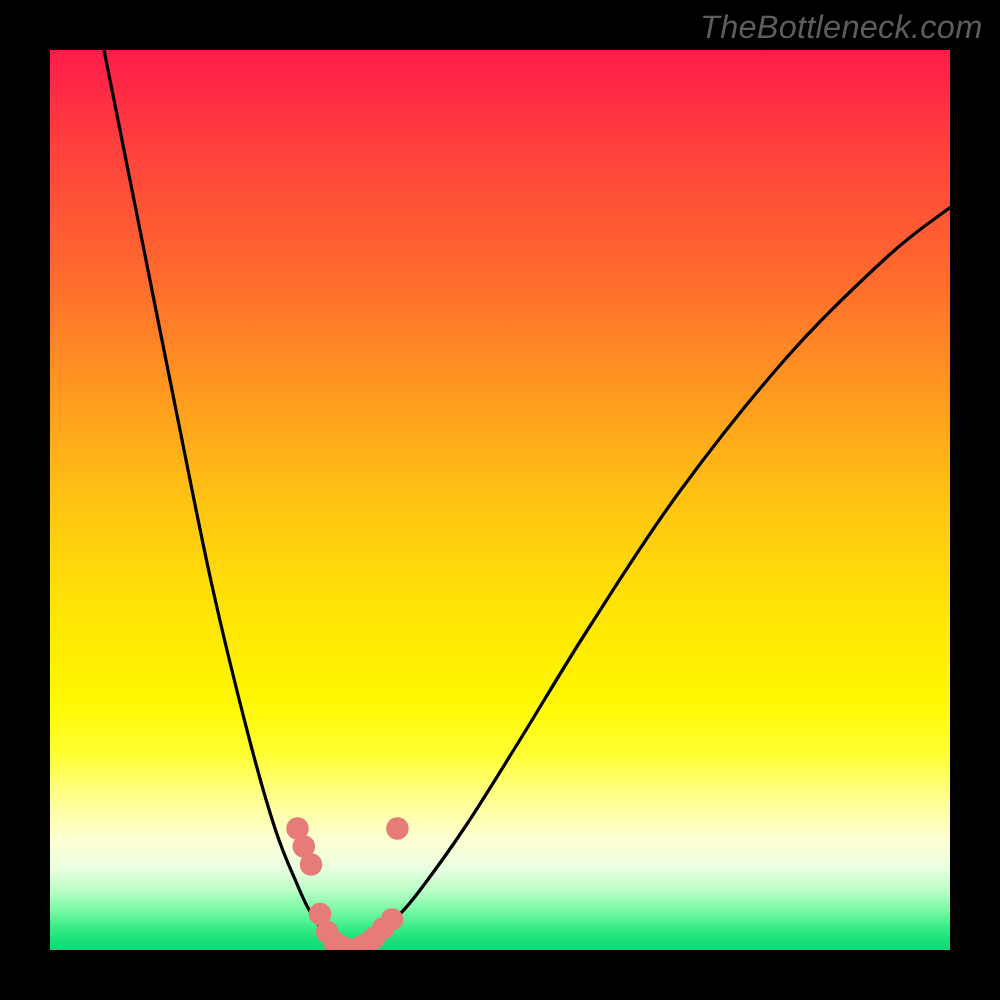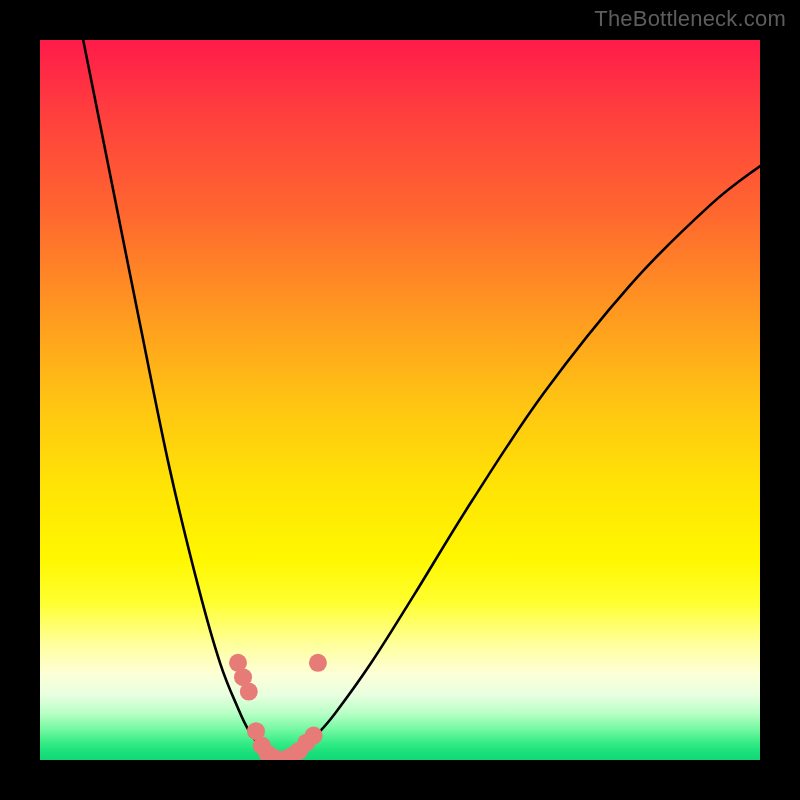--- a/index.html
+++ b/index.html
@@ -58,23 +58,24 @@
     left: 0;
     top: 0;
     width: 720px;
     height: 720px;
   }
   .watermark {
     position: absolute;
     top: 6px;
     right: 14px;
     color: #5d5d5d;
-    font-size: 22px;
+    font-size: 26px;
     font-weight: 500;
     letter-spacing: 0.2px;
+    font-style: italic;
   }
 </style>
 </head>
 <body>
 
 <div class="frame">
   <div class="watermark">TheBottleneck.com</div>
   <div class="plot">
     <div class="gradient"></div>
     <svg class="curves" viewBox="0 0 720 720" preserveAspectRatio="none">

